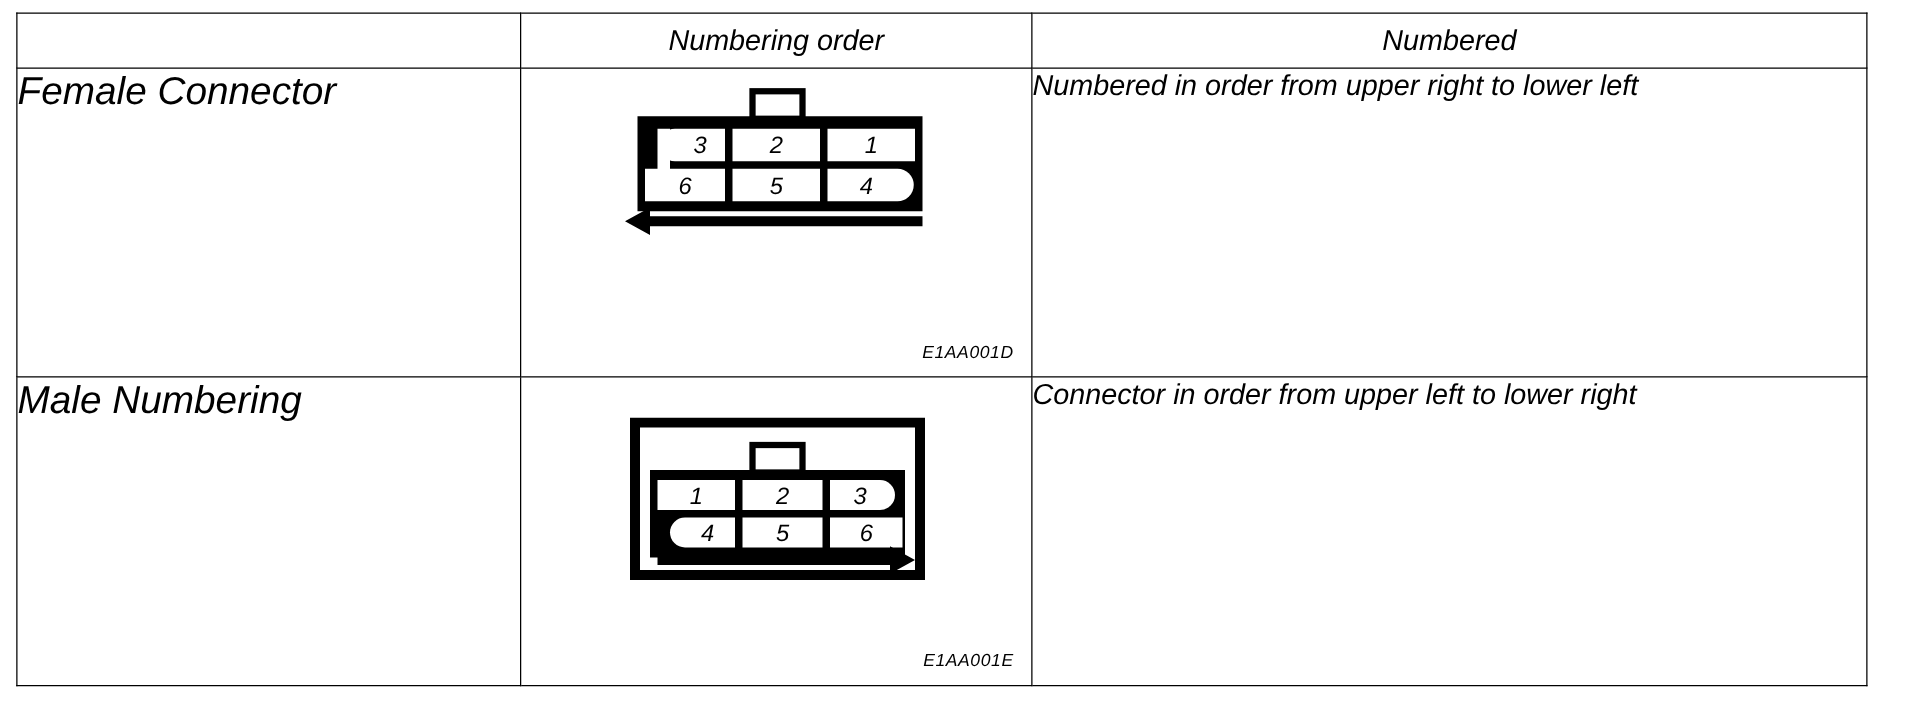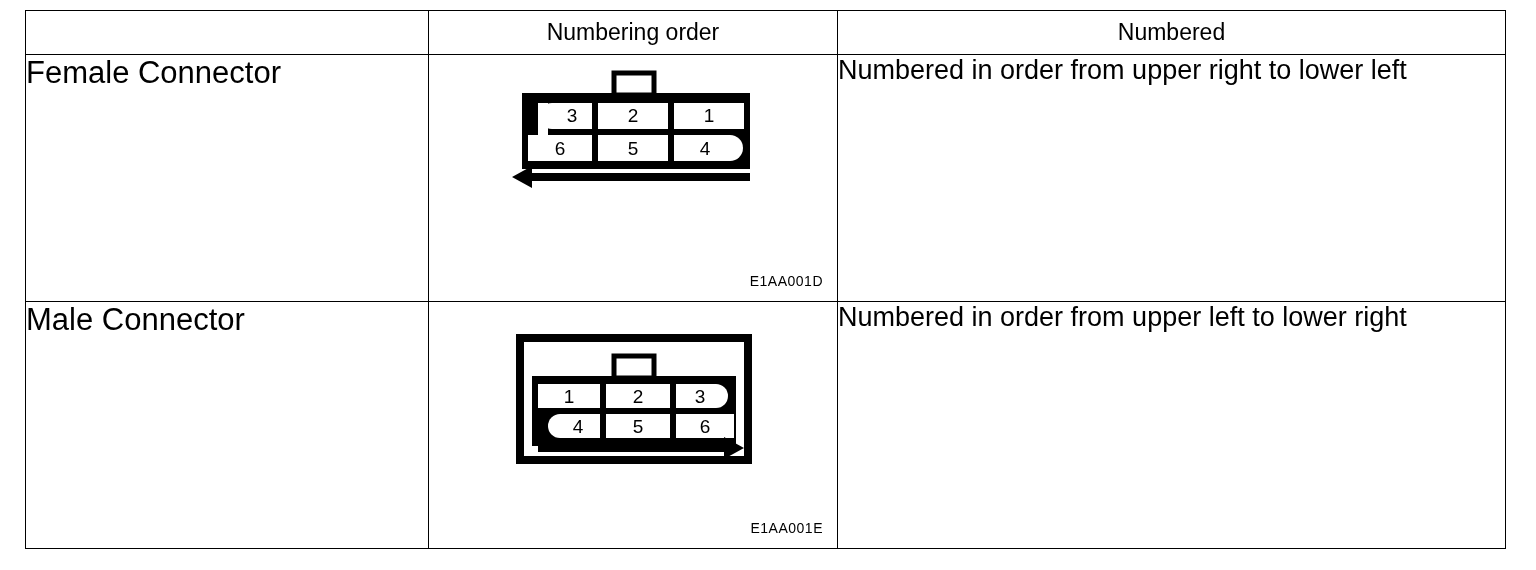--- a/index.html
+++ b/index.html
@@ -18,26 +18,27 @@
   #page {
     position: relative;
     width: 1536px;
     height: 570px;
     background: #ffffff;
   }
 
   
   .conn-table {
     position: absolute;
-    left: 25px;
+    left: 13px;
     top: 10px;
     width: 1480px;
     height: 535px;
     border-collapse: collapse;
     table-layout: fixed;
+    font-style: italic;
   }
   .conn-table td, .conn-table th {
     border: 1px solid #000000;
     padding: 0;
     vertical-align: top;
     font-weight: normal;
   }
   .col-type  { width: 403px; }
   .col-order { width: 409px; }
   .col-rem   { width: 668px; }
@@ -55,21 +56,21 @@
   
   .type-cell {
     height: 246px;
     padding: 14px 0 0 16px;
     font-size: 31px;
     white-space: nowrap;
   }
   .rem-cell {
     height: 246px;
     padding: 16px 0 0 12px;
-    font-size: 27px;
+    font-size: 23px;
     white-space: nowrap;
     margin-left: 41px;
   }
   .order-cell {
     height: 246px;
     position: relative;
   }
 
   .diagram-wrap {
     position: relative;
@@ -156,21 +157,21 @@
             </svg>
 
             <div class="fig-id">E1AA001D</div>
           </div>
         </td>
 
         <td class="rem-cell">Numbered in order from upper right to lower left</td>
       </tr>
 
       <tr>
-        <td class="type-cell">Male Connector</td>
+        <td class="type-cell">Male Numbering</td>
 
         <td class="order-cell">
           <div class="diagram-wrap">
 
             <svg class="diagram-svg male" width="250" height="132" viewBox="0 0 250 132">
 
               <rect x="12" y="4" width="228" height="122" fill="#ffffff" stroke="#000000" stroke-width="8"></rect>
 
               <rect x="106" y="22" width="40" height="22" fill="#ffffff" stroke="#000000" stroke-width="5"></rect>
 
@@ -192,18 +193,18 @@
               <text class="pin-num" x="130" y="99" text-anchor="middle">5</text>
               <text class="pin-num" x="197" y="99" text-anchor="middle">6</text>
 
               <path d="M 30 110 L 216 110 L 216 103 L 236 114 L 216 125 L 216 118 L 30 118 Z" fill="#000000"></path>
             </svg>
 
             <div class="fig-id">E1AA001E</div>
           </div>
         </td>
 
-        <td class="rem-cell">Numbered in order from upper left to lower right</td>
+        <td class="rem-cell">Connector in order from upper left to lower right</td>
       </tr>
     </tbody>
   </table>
 
 </div>
 
 </body></html>

